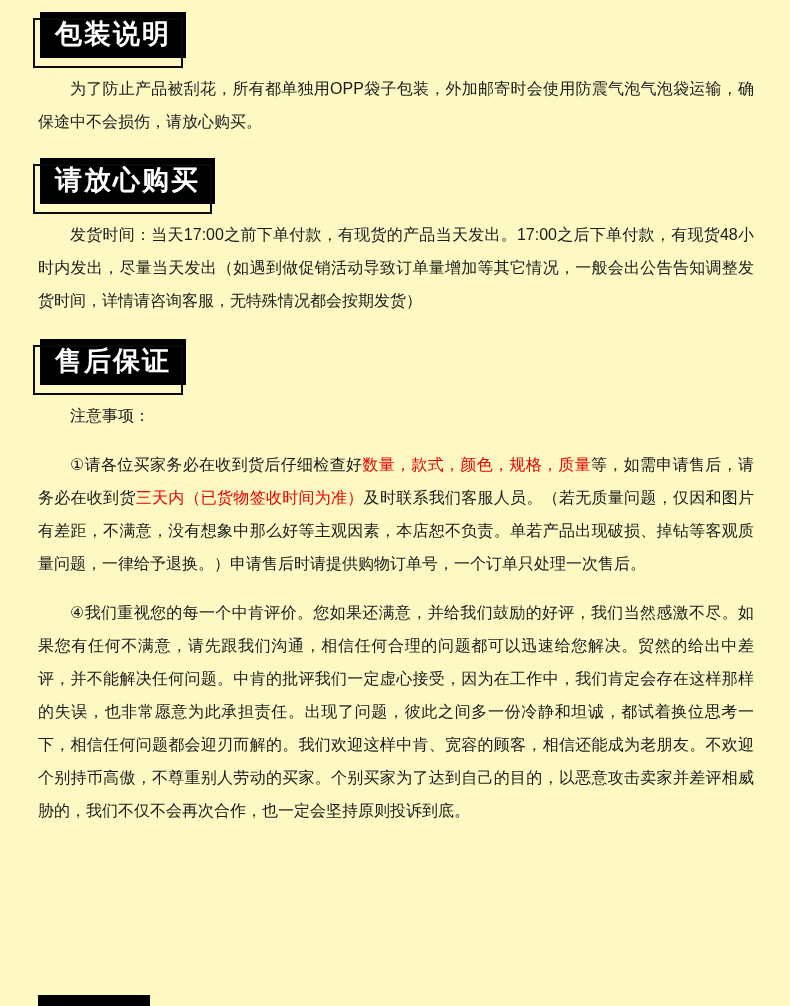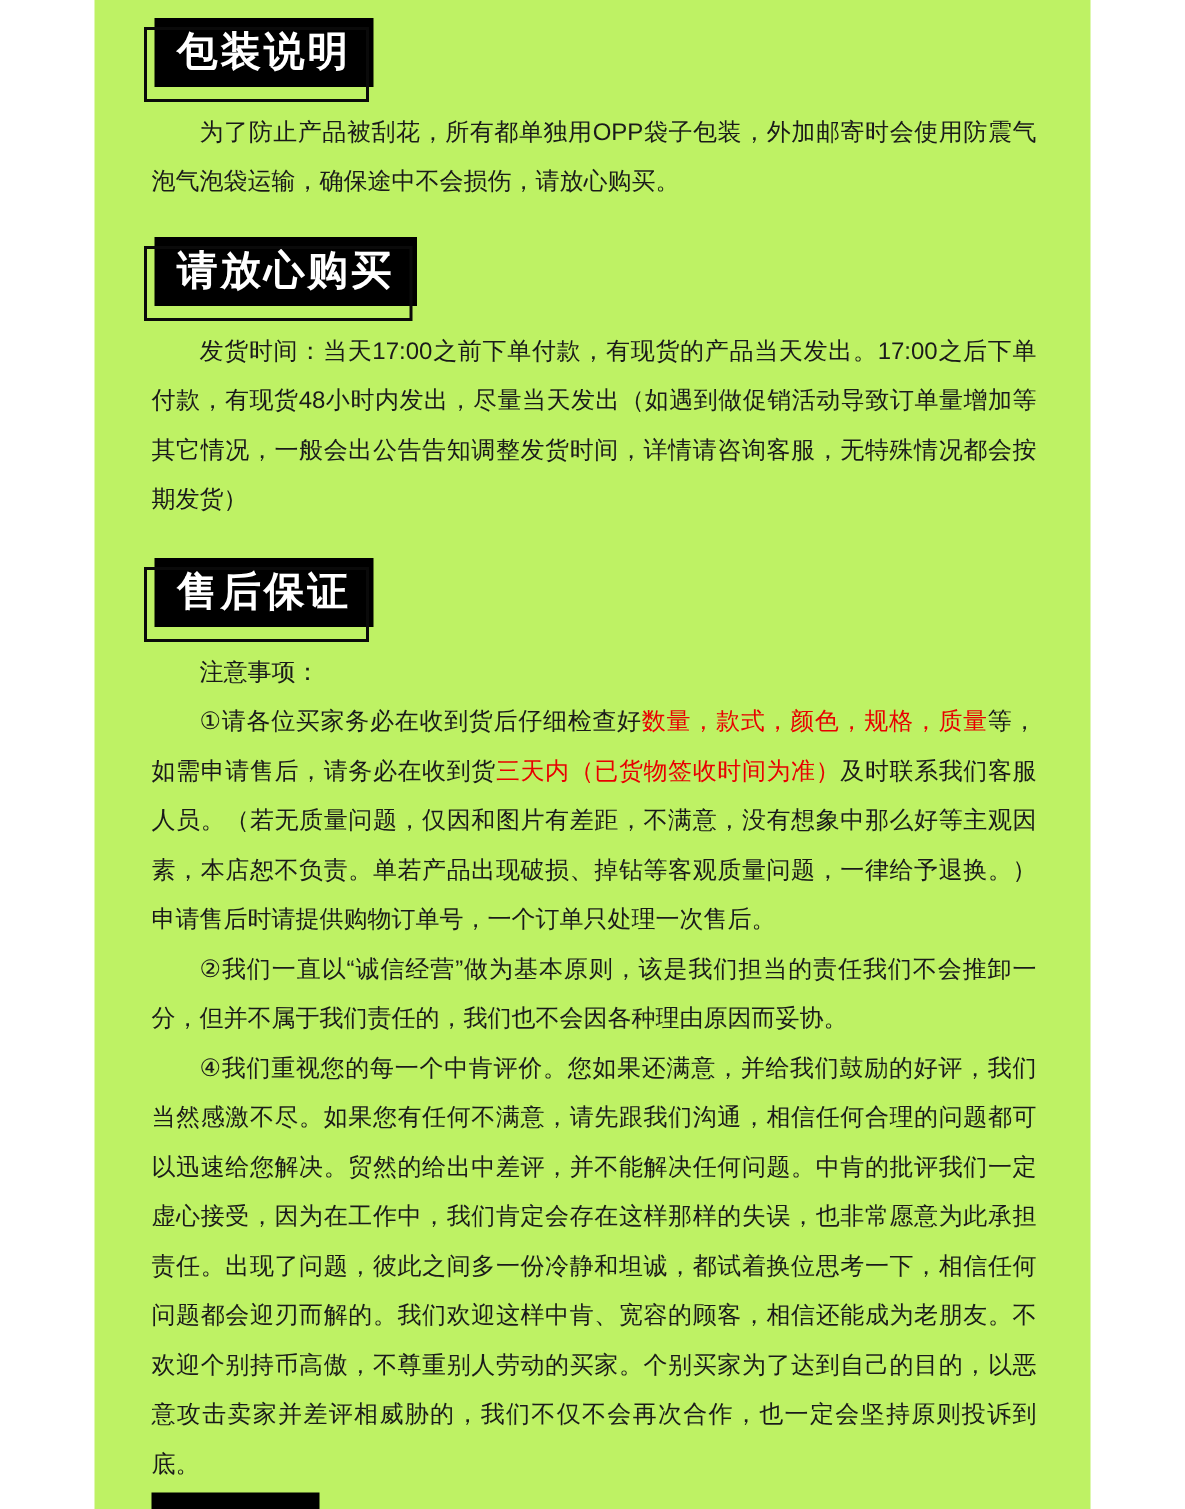--- a/index.html
+++ b/index.html
@@ -1,21 +1,21 @@
 <!DOCTYPE html>
 <html lang="zh"><head>
 <meta charset="utf-8">
 <style>
   html,body{margin:0;padding:0;background:#ffffff;}
   .page{
     position:relative;
-    width:664px;
+    width:790px;
     height:1006px;
     margin:0 auto;
-    background:#bef264;
+    background:#fef9c3;
     overflow:hidden;
     font-family:"Liberation Sans","DejaVu Sans",sans-serif;
     color:#1a1a1a;
   }
   .content{padding:8px 36px 0 38px;}
   .badge-wrap{margin:0 0 0 2px;padding-top:4px;}
   .badge-wrap.gap-sm{margin-top:16px;}
   .badge-wrap.gap-md{margin-top:18px;}
   .badge{
     position:relative;
@@ -39,21 +39,21 @@
     pointer-events:none;
   }
   .para{
     margin:14px 0 0 0;
     font-size:16px;
     line-height:33px;
     text-align:justify;
     color:#1a1a1a;
   }
   .para.indent{text-indent:2em;}
-  .para.tight{margin-top:0;}
+  .para.tight{margin-top:16px;}
   .red{color:#e80000;}
   .cutoff-badge{
     position:absolute;
     left:38px;
     bottom:0;
     width:112px;
     height:11px;
     background:#000000;
     overflow:hidden;
   }
@@ -63,17 +63,16 @@
 
 <div class="page" id="root">
     <div class="content">
       <div class="badge-wrap"><div class="badge">包装说明</div></div>
       <p class="para indent"><span class="">为了防止产品被刮花，所有都单独用OPP袋子包装，外加邮寄时会使用防震气泡气泡袋运输，确保途中不会损伤，请放心购买。</span></p>
       <div class="badge-wrap gap-sm"><div class="badge">请放心购买</div></div>
       <p class="para indent"><span class="">发货时间：当天17:00之前下单付款，有现货的产品当天发出。17:00之后下单付款，有现货48小时内发出，尽量当天发出（如遇到做促销活动导致订单量增加等其它情况，一般会出公告告知调整发货时间，详情请咨询客服，无特殊情况都会按期发货）</span></p>
       <div class="badge-wrap gap-md"><div class="badge">售后保证</div></div>
       <p class="para indent"><span class="">注意事项：</span></p>
       <p class="para indent tight"><span class="">①请各位买家务必在收到货后仔细检查好</span><span class="red">数量，款式，颜色，规格，质量</span><span class="">等，如需申请售后，请务必在收到货</span><span class="red">三天内（已货物签收时间为准）</span><span class="">及时联系我们客服人员。（若无质量问题，仅因和图片有差距，不满意，没有想象中那么好等主观因素，本店恕不负责。单若产品出现破损、掉钻等客观质量问题，一律给予退换。）申请售后时请提供购物订单号，一个订单只处理一次售后。</span></p>
-      <p class="para indent tight"><span class="">②我们一直以“诚信经营”做为基本原则，该是我们担当的责任我们不会推卸一分，但并不属于我们责任的，我们也不会因各种理由原因而妥协。</span></p>
       <p class="para indent tight"><span class="">④我们重视您的每一个中肯评价。您如果还满意，并给我们鼓励的好评，我们当然感激不尽。如果您有任何不满意，请先跟我们沟通，相信任何合理的问题都可以迅速给您解决。贸然的给出中差评，并不能解决任何问题。中肯的批评我们一定虚心接受，因为在工作中，我们肯定会存在这样那样的失误，也非常愿意为此承担责任。出现了问题，彼此之间多一份冷静和坦诚，都试着换位思考一下，相信任何问题都会迎刃而解的。我们欢迎这样中肯、宽容的顾客，相信还能成为老朋友。不欢迎个别持币高傲，不尊重别人劳动的买家。个别买家为了达到自己的目的，以恶意攻击卖家并差评相威胁的，我们不仅不会再次合作，也一定会坚持原则投诉到底。</span></p>
     </div>
     <div class="cutoff-badge"></div>
   </div>
 
 </body></html>

